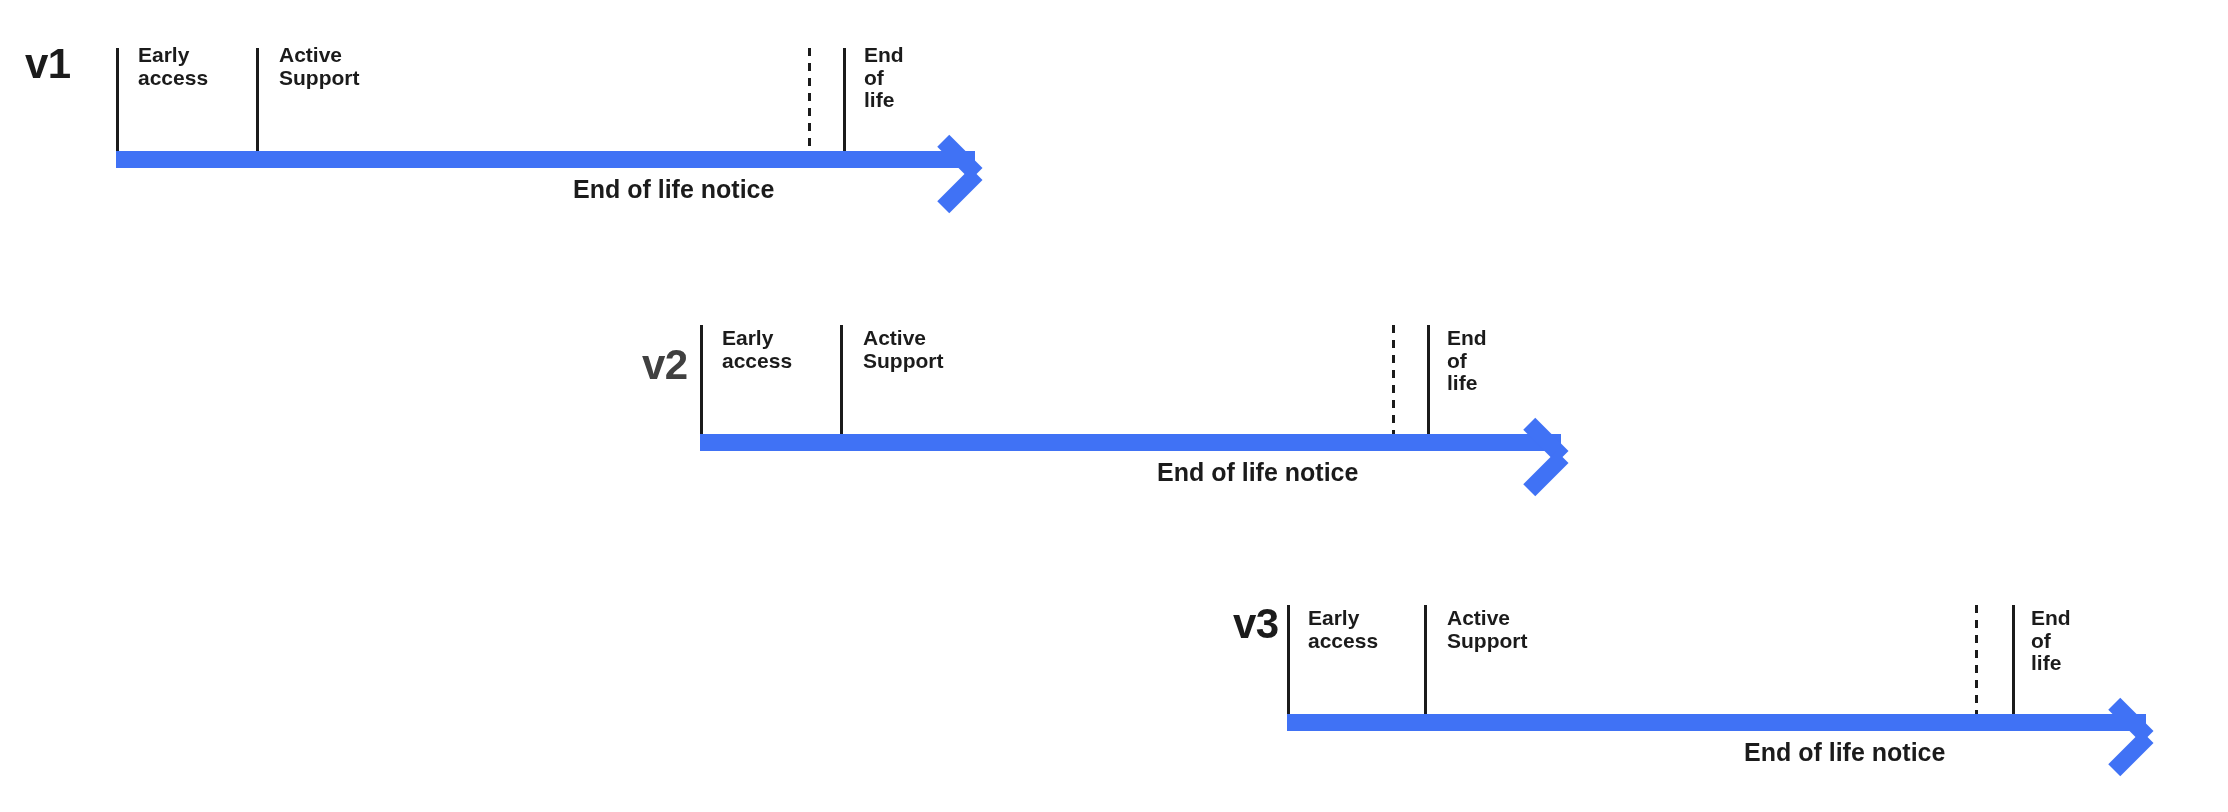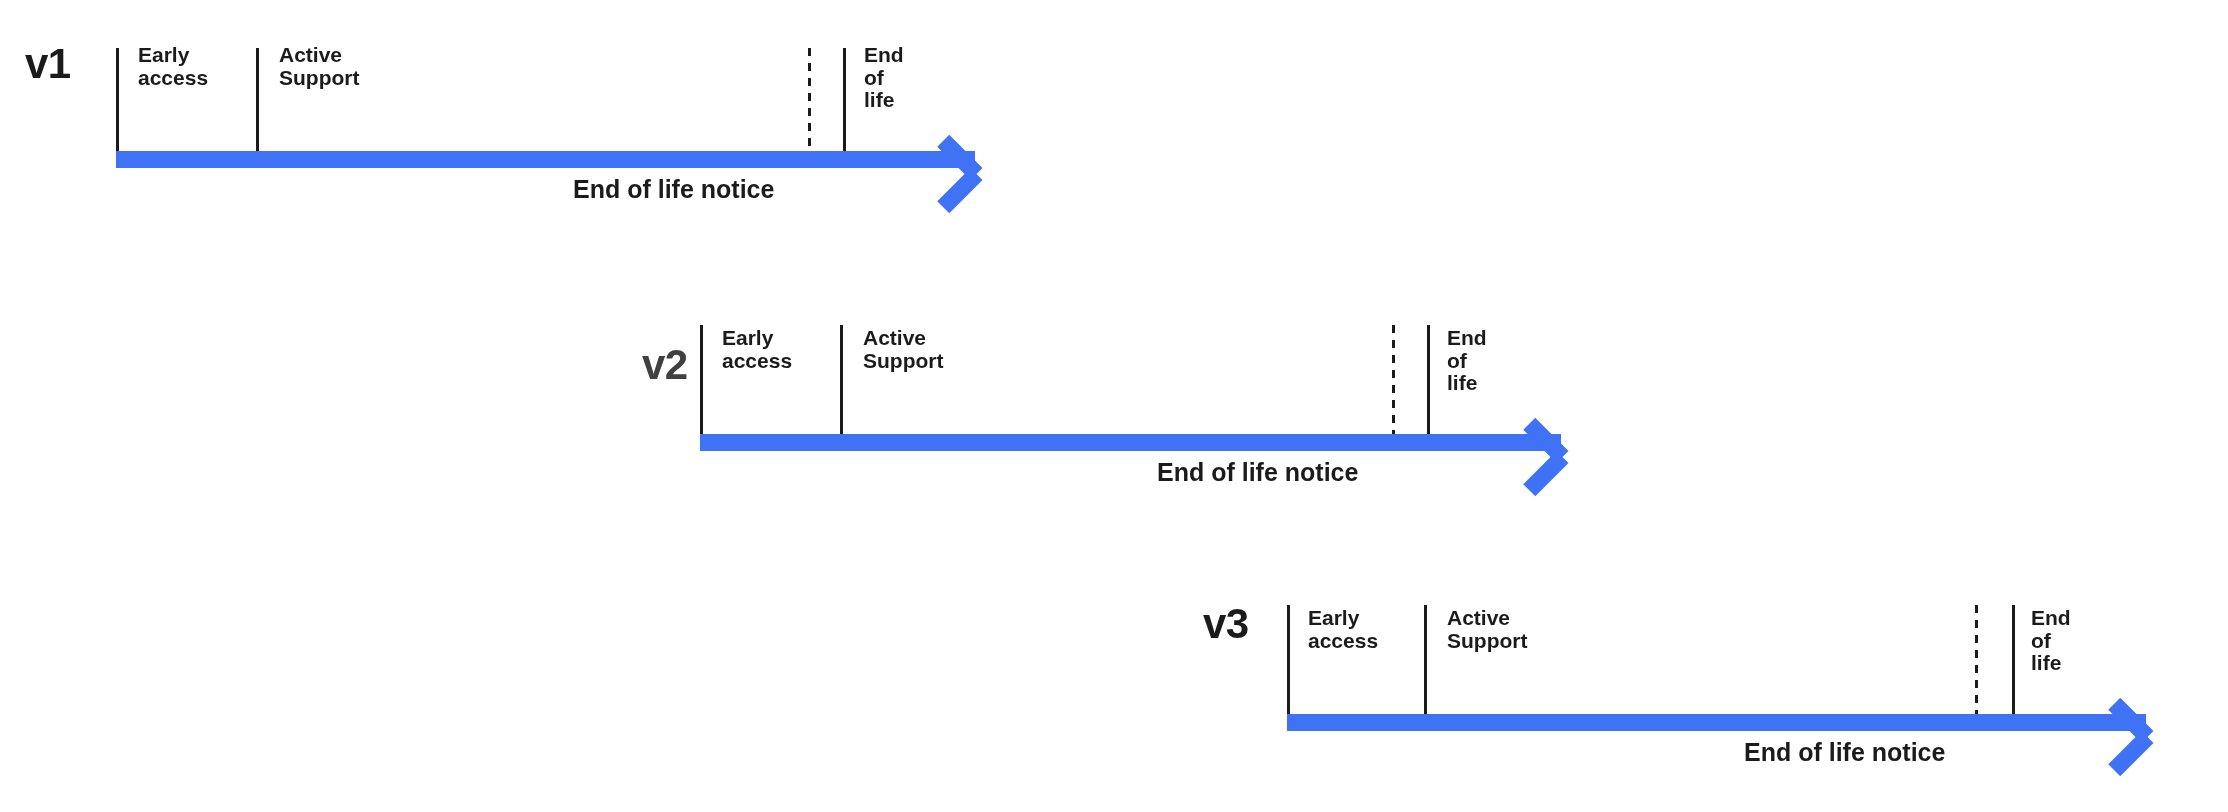--- a/index.html
+++ b/index.html
@@ -144,21 +144,21 @@
         <span class="up" style="background: rgb(64, 114, 245);"></span>
         <span class="down" style="background: rgb(64, 114, 245);"></span>
       </div>
       <div class="phase-label" style="left: 722px; top: 327px; color: rgb(27, 27, 27);">Early
 access</div>
       <div class="phase-label" style="left: 863px; top: 327px; color: rgb(27, 27, 27);">Active Support</div>
       <div class="phase-label" style="left: 1447px; top: 327px; color: rgb(27, 27, 27);">End of life</div>
       <div class="below-label" style="left: 1157px; top: 460px; color: rgb(27, 27, 27);">End of life notice</div>
     </div>
     <div class="version-row">
-      <div class="version-label" style="left: 1203px; top: 603px; color: rgb(27, 27, 27);">v3</div>
+      <div class="version-label" style="left: 1233px; top: 603px; color: rgb(27, 27, 27);">v3</div>
       <div class="divider" style="left: 1287px; top: 605px; height: 109px; background: rgb(27, 27, 27);"></div>
       <div class="divider" style="left: 1424px; top: 605px; height: 109px; background: rgb(27, 27, 27);"></div>
       <div class="dashed-marker" style="left: 1975px; top: 605px; height: 109px;"></div>
       <div class="divider" style="left: 2012px; top: 605px; height: 109px; background: rgb(27, 27, 27);"></div>
       <div class="timeline-bar" style="left: 1287px; top: 714px; width: 859px; background: rgb(64, 114, 245);"></div>
       <div class="arrow-head" style="left: 2139px; top: 690px; width: 50px; height: 66px;">
         <span class="up" style="background: rgb(64, 114, 245);"></span>
         <span class="down" style="background: rgb(64, 114, 245);"></span>
       </div>
       <div class="phase-label" style="left: 1308px; top: 607px; color: rgb(27, 27, 27);">Early

